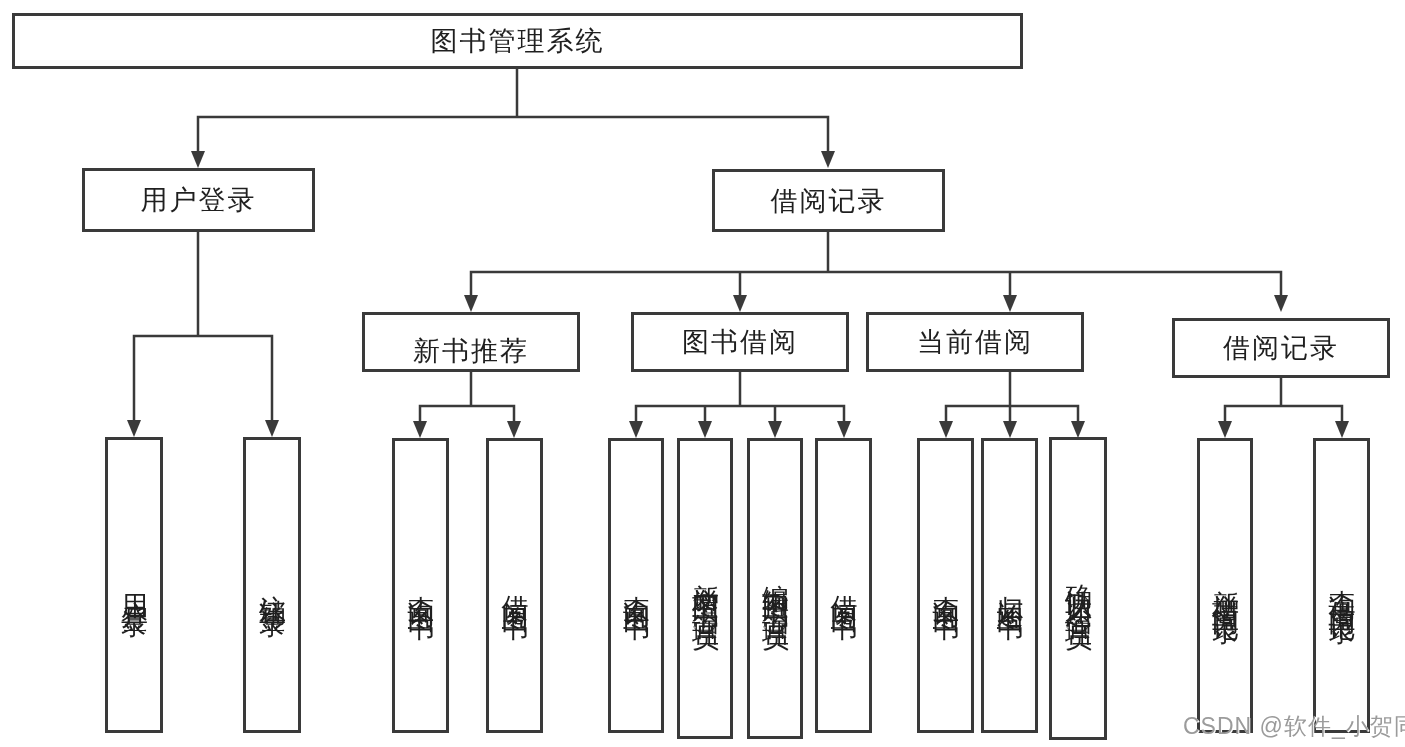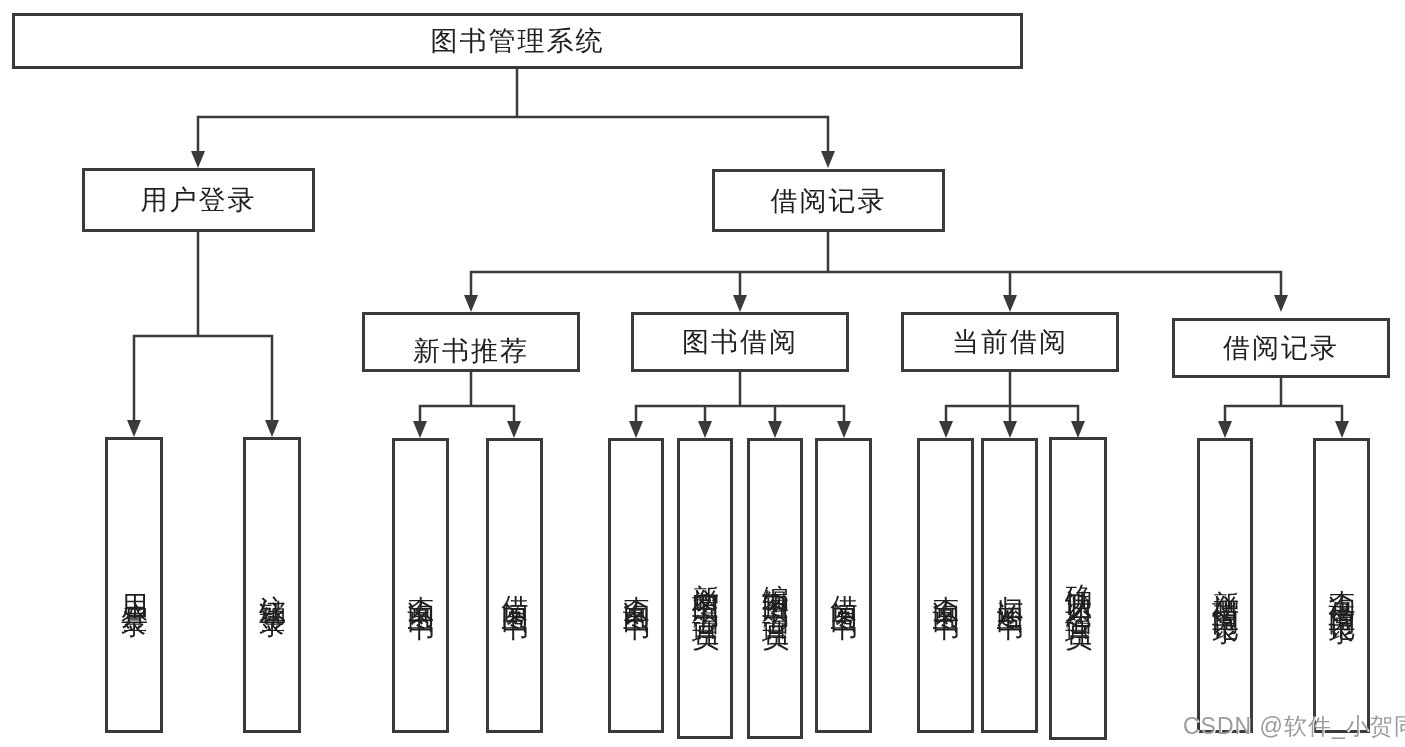--- a/index.html
+++ b/index.html
@@ -115,21 +115,21 @@
   <div class="node" style="left:712px; top:169px; width:233px; height:63px;">
     <span class="label">借阅记录</span>
   </div>
 
   <div class="node" style="left:362px; top:312px; width:218px; height:60px;align-items:flex-end;">
     <span class="label">新书推荐</span>
   </div>
   <div class="node" style="left:631px; top:312px; width:218px; height:60px;">
     <span class="label">图书借阅</span>
   </div>
-  <div class="node" style="left:901px; top:312px; width:218px; height:60px;">
+  <div class="node" style="left:866px; top:312px; width:218px; height:60px;">
     <span class="label">当前借阅</span>
   </div>
   <div class="node" style="left:1172px; top:312px; width:218px; height:60px;margin-top:6px;">
     <span class="label">借阅记录</span>
   </div>
 
   <div class="node v" style="left:105px; top:437px; width:58px; height:296px;">
     <span class="label">用户登录</span>
   </div>
   <div class="node v" style="left:243px; top:437px; width:58px; height:296px;">

